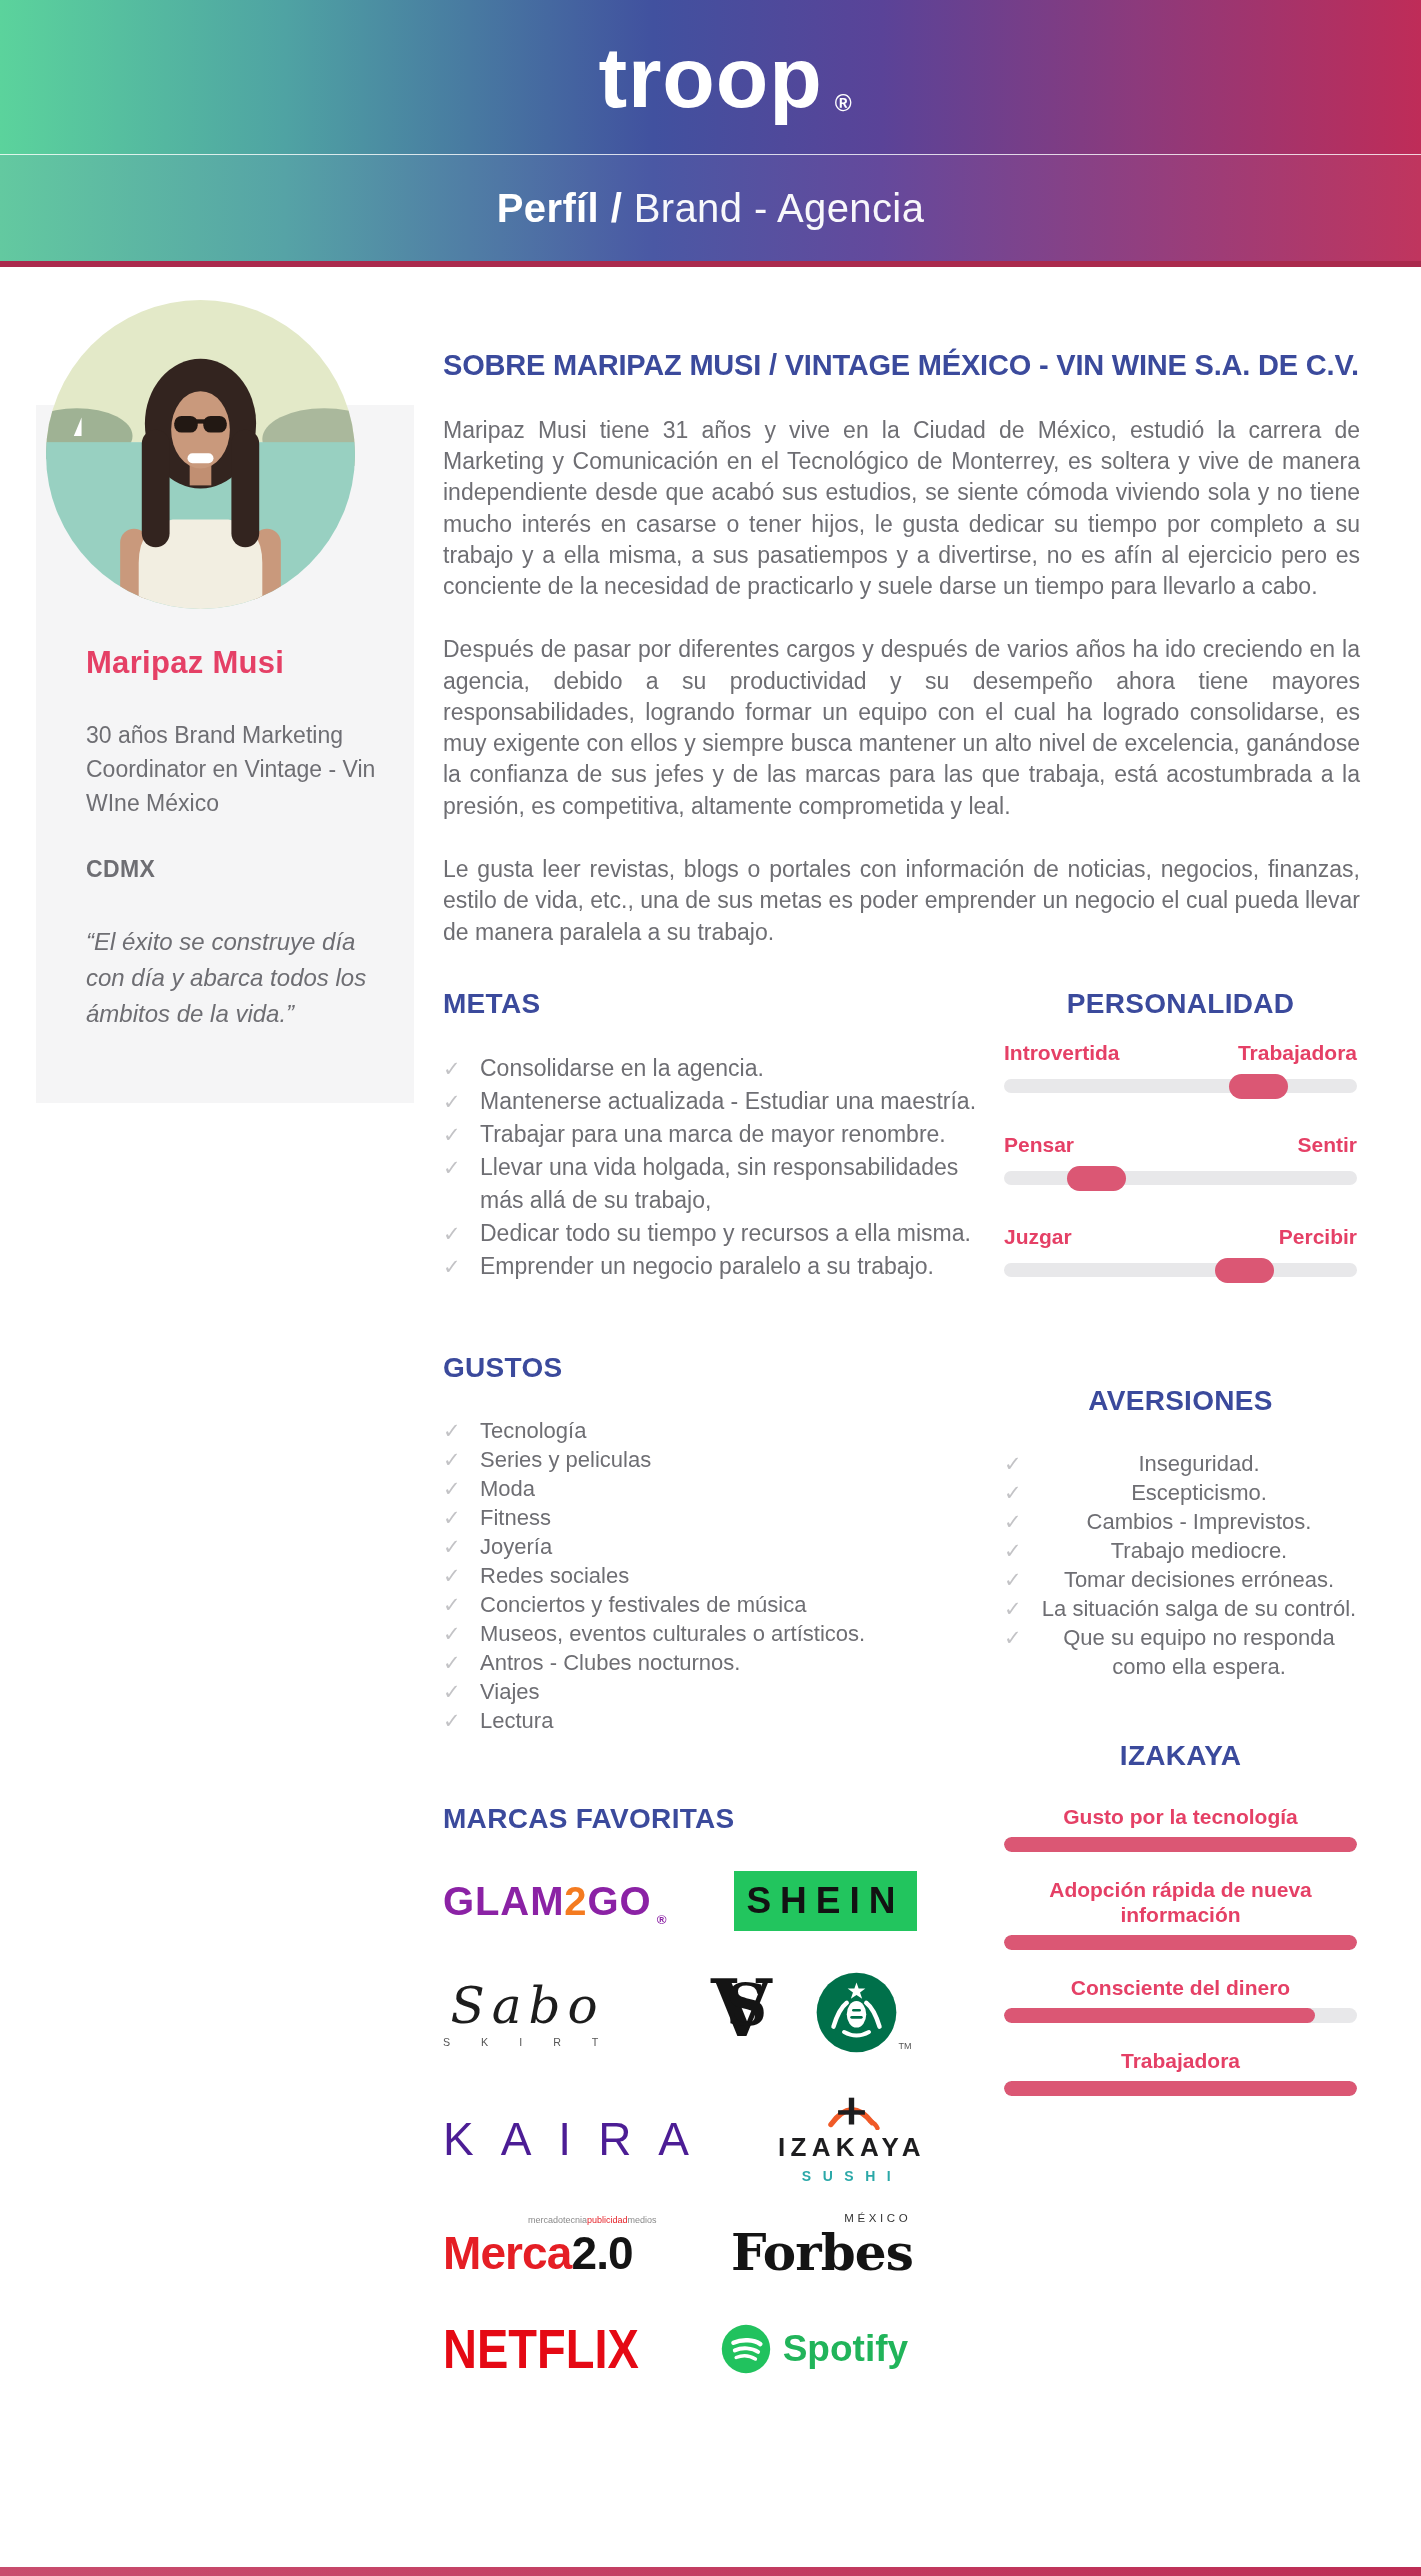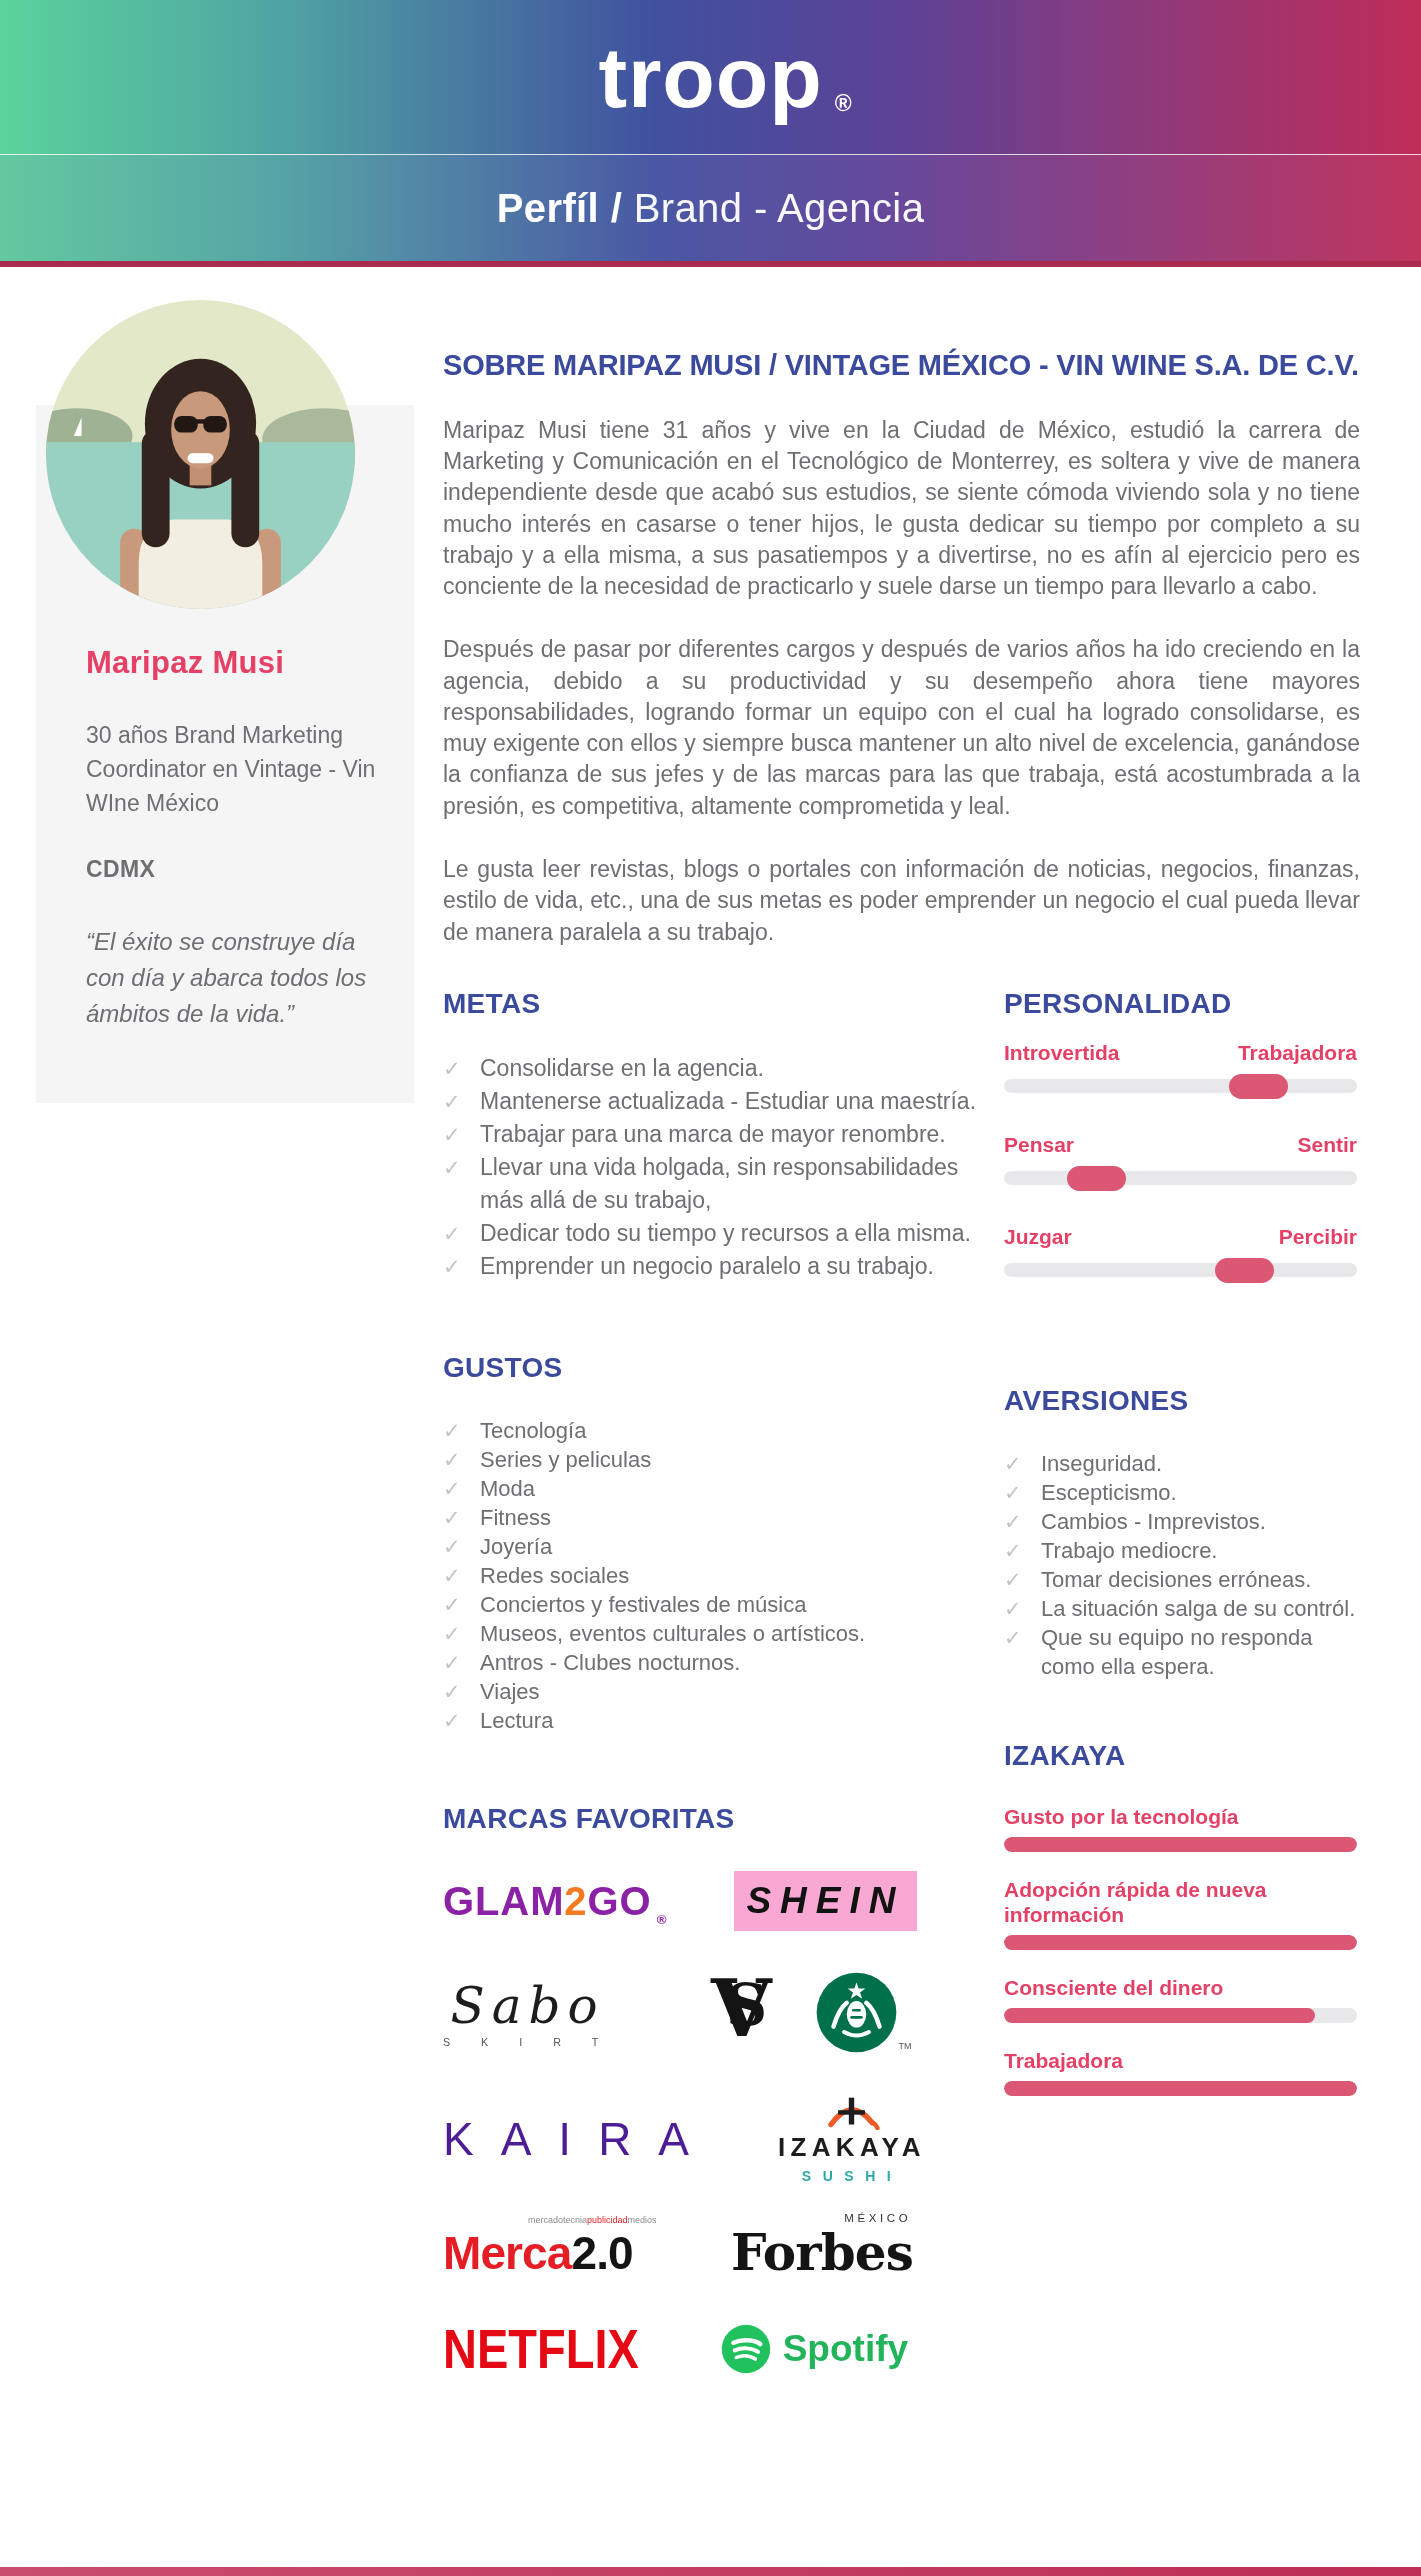--- a/index.html
+++ b/index.html
@@ -35,21 +35,21 @@
   .profile-loc { margin:36px 0 0 50px; color:#6e6e73; font-size:23px; font-weight:700; letter-spacing:0.4px; }
   .profile-quote { margin:41px 0 0 50px; width:293px; color:#6e6e73; font-size:24px; font-style:italic; line-height:36px; }
 
   
   .about { position:absolute; left:443px; top:348px; width:917px; }
   .about h1 { color:#3b4a9c; font-size:29px; font-weight:800; line-height:1.2; letter-spacing:-0.2px; }
   .about p { margin-top:32px; color:#6e6e73; font-size:23px; line-height:1.36; text-align:justify; }
 
   
   .col-left  { position:absolute; left:443px;  top:988px; width:546px; }
-  .col-right { position:absolute; left:1004px; top:988px; width:353px; }
+  .col-right { position:absolute; left:1004px; top:988px; width:353px;text-align:center; }
   h2.sec { color:#3b4a9c; font-size:28px; font-weight:800; letter-spacing:0.3px; }
 
   ul.check-list { list-style:none; margin-top:32px; }
   ul.check-list li { position:relative; padding-left:37px; color:#6e6e73; }
   ul.metas li { font-size:23px; line-height:33px; }
   ul.tight li { font-size:22px; line-height:29px; }
   ul.check-list .check { position:absolute; left:0; top:0; color:#c3c3c6; font-size:21px; }
 
   .gustos-h { margin-top:69px; }
   .marcas-h { margin-top:68px; }
@@ -70,21 +70,21 @@
   .rasgo-bar { margin-top:8px; height:15px; border-radius:8px; background:#e8e8ea; overflow:hidden; }
   .rasgo-fill { height:100%; border-radius:8px; background:#db5774; }
 
   
   .brand-grid { margin-top:36px; }
   .brand-row { display:flex; align-items:center; margin-bottom:39px; }
   .bcell-l { width:238px; display:flex; align-items:center; }
   .glam { font-size:40px; font-weight:700; letter-spacing:0.9px; color:#8b22a5; position:relative; }
   .glam .two { color:#f47b20; font-weight:800; }
   .glam .reg { font-size:13.3px; position:absolute; bottom:-3.6px; right:-16px; color:#8b22a5; }
-  .shein { margin-left:53px; font-size:37px; font-weight:800; letter-spacing:9px; color:#121212; background:#f9a8d4; padding:9px 12.4px;font-style:italic; }
+  .shein { margin-left:53px; font-size:37px; font-weight:800; letter-spacing:9px; color:#121212; background:#22c55e; padding:9px 12.4px; }
   .sabo { display:flex; flex-direction:column; align-items:center; }
   .sabo .script { font-family:"DejaVu Serif", serif; font-style:italic; font-size:50px; color:#1d1d1d; letter-spacing:7px; }
   .sabo .sub { margin-top:1.8px; font-size:10.7px; letter-spacing:14px; color:#555; }
   .vs { position:relative; margin-left:30px; width:66px; height:85px; font-family:"DejaVu Serif", serif; color:#141414; }
   .vs .v { position:absolute; left:0; top:0; font-size:78px; font-weight:700; line-height:1; }
   .vs .s { position:absolute; left:15px; top:6.2px; font-size:57px; font-weight:700; line-height:1; }
   .sbux { position:relative; margin-left:37px; width:85px; height:85px; }
   .sbux .tm { position:absolute; right:-12.4px; bottom:3.6px; font-size:9px; color:#555; }
   .kaira { font-size:46px; font-weight:400; letter-spacing:27px; color:#4c1d95; }
   .izakaya { margin-left:62px; display:flex; flex-direction:column; align-items:center; }

